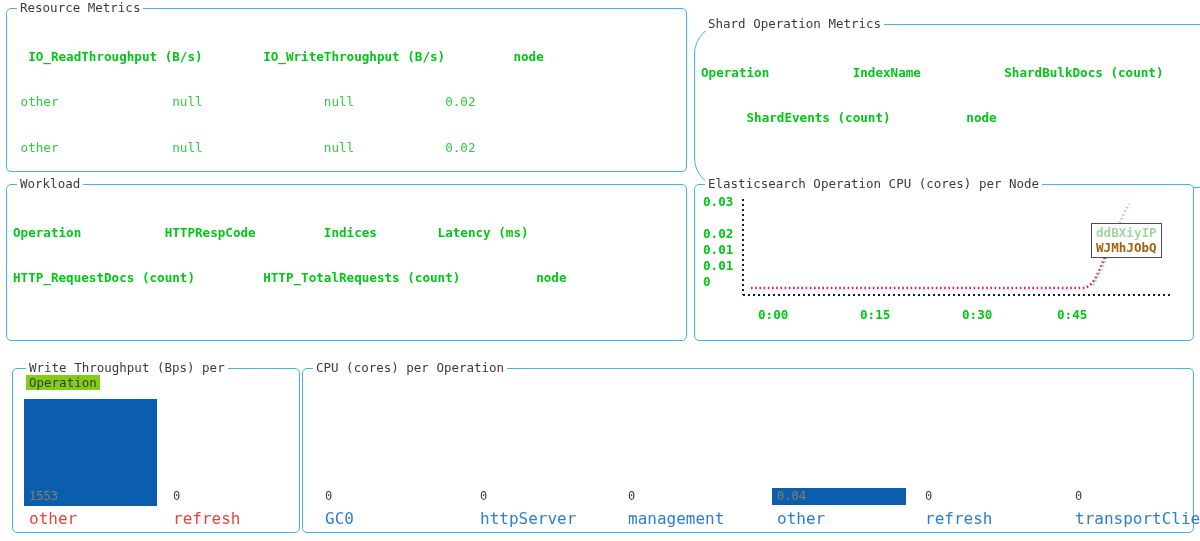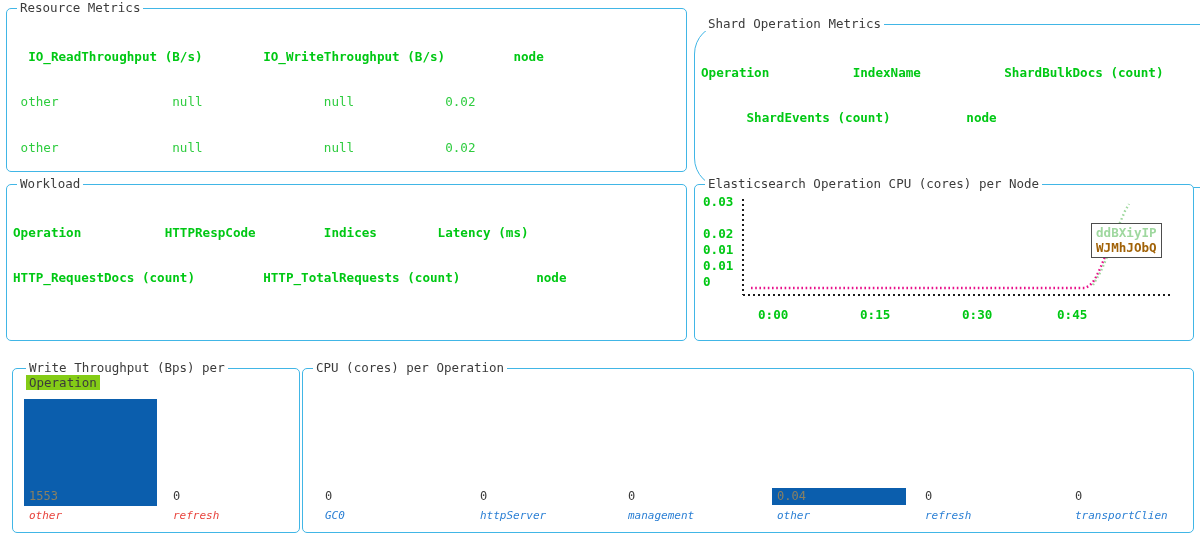--- a/index.html
+++ b/index.html
@@ -105,23 +105,22 @@
     position: absolute;
     font-family: "DejaVu Sans Mono", "Liberation Mono", monospace;
     font-size: 12px;
     white-space: pre;
   }
   .bar-value.inside { color: #8a8062; }
   .bar-value.outside { color: #3b3b3b; }
   .bar-label {
     position: absolute;
     font-family: "DejaVu Sans Mono", "Liberation Mono", monospace;
-    font-size: 11px;
-    white-space: pre;
-    font-style: italic;
+    font-size: 16px;
+    white-space: pre;
   }
   .bar-label.red { color: #e8433c; }
   .bar-label.blue { color: #2a7fd4; }
 </style>
 </head>
 <body>
 
 <div class="panel" style="left:6px; top:8px; width:681px; height:164px;">
   <div class="panel-title">Resource Metrics</div>
   <div class="tbl">

